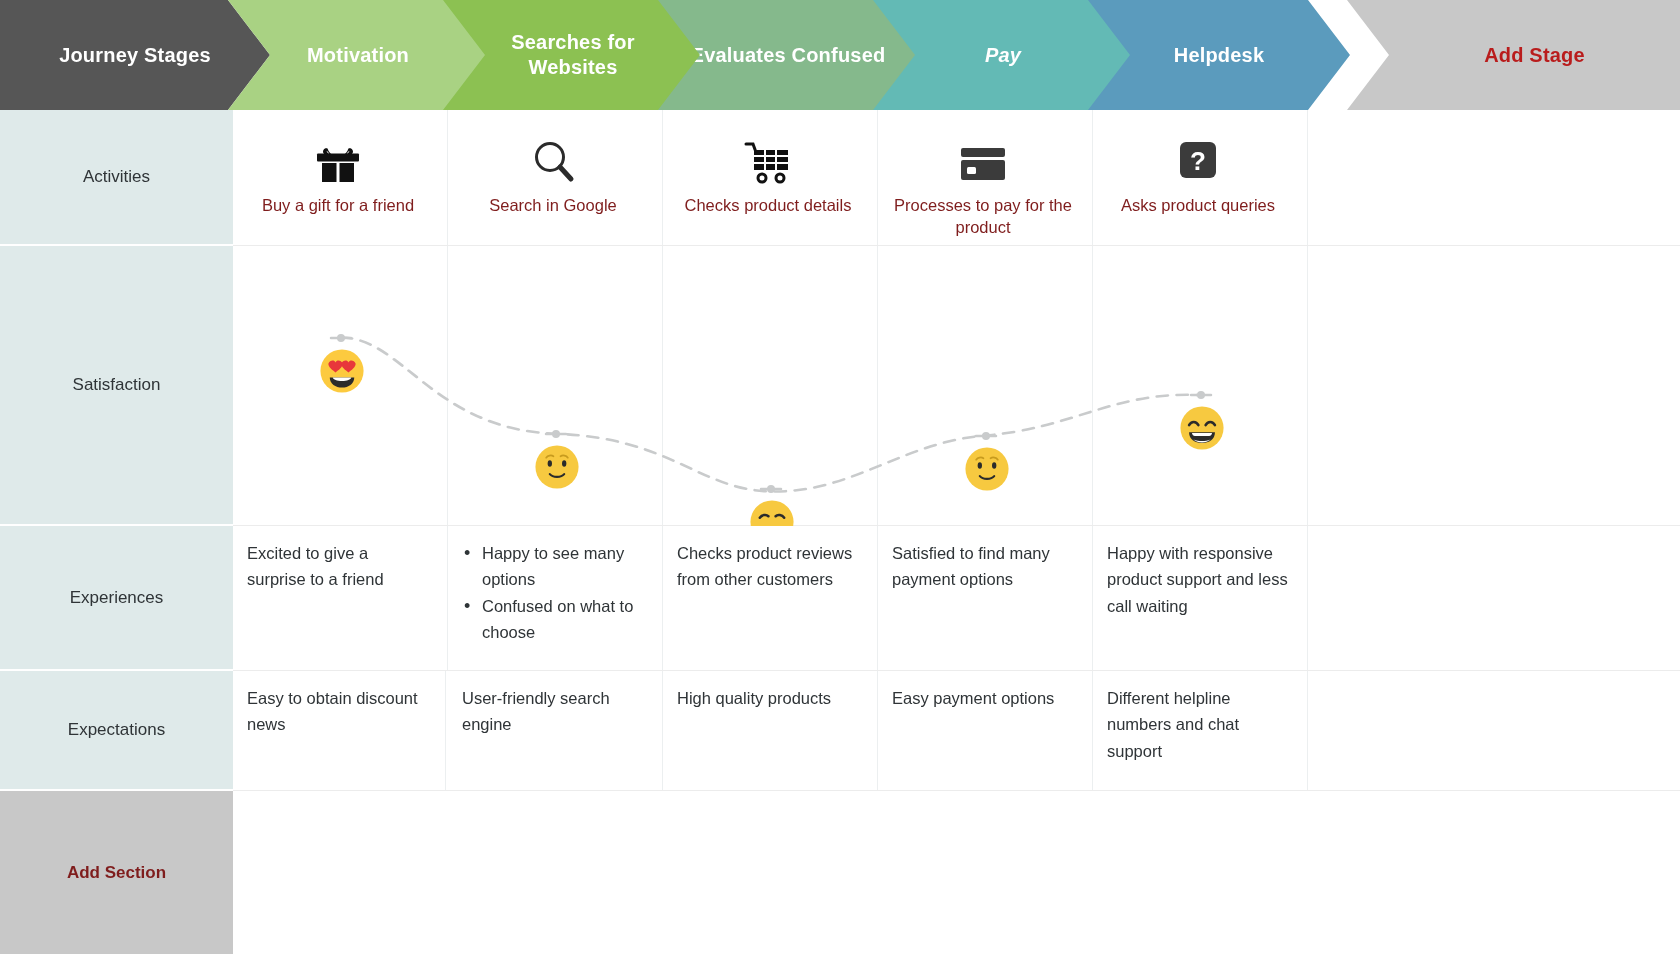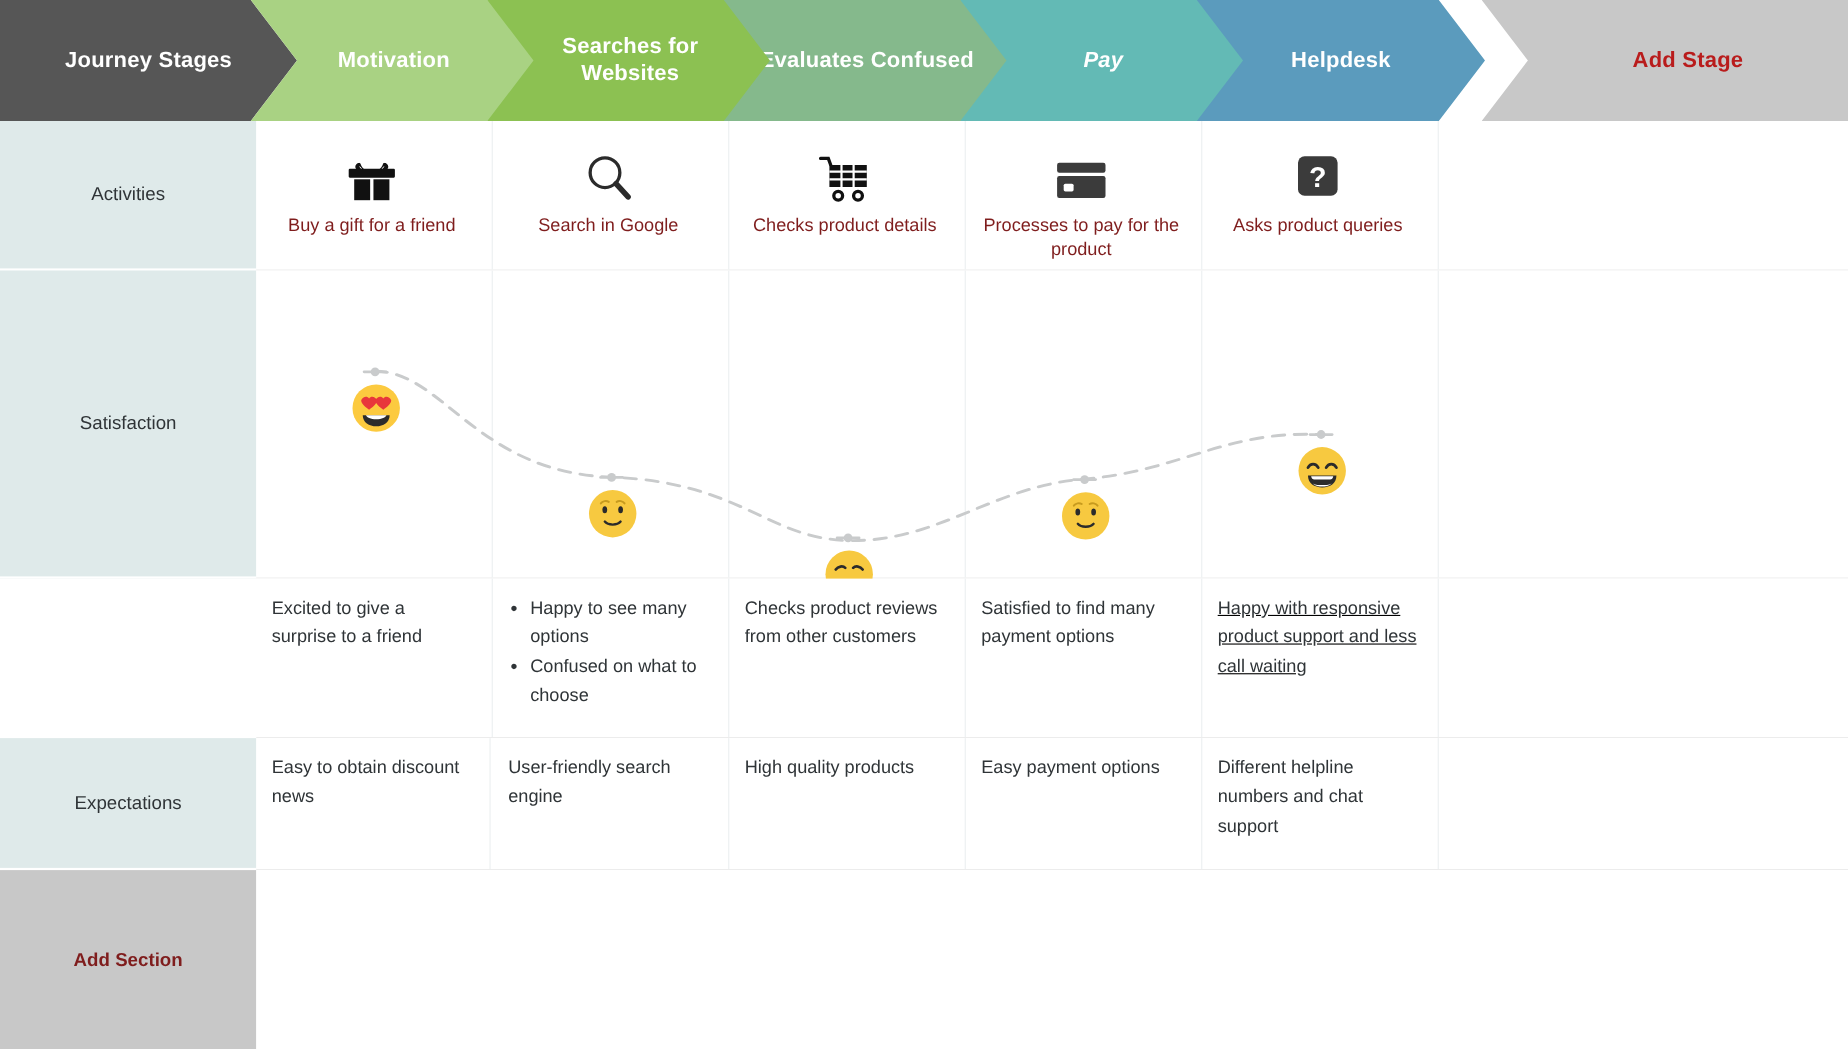--- a/index.html
+++ b/index.html
@@ -108,20 +108,23 @@
     </div>
   </div>
 
   <div id="grid">
 
     <div class="rowlabel" style="top:0; height:136px;">
       <span>Activities</span>
     </div>
     <div class="rowlabel" style="top:136px; height:280px;">
       <span>Satisfaction</span>
+    </div>
+    <div class="rowlabel" style="top:416px; height:145px;">
+      <span>Experiences</span>
     </div>
     <div class="rowlabel" style="top:561px; height:120px;">
       <span>Expectations</span>
     </div>
     <div class="rowlabel addsection" style="top:681px; height:163px;">
       <span>Add Section</span>
     </div>
 
     <div class="rowbody" style="top:0; height:136px;">
       <div class="cellgrid">
@@ -285,21 +288,21 @@
               <li>Confused on what to choose</li>
             </ul>
           </div>
         </div>
         <div class="cell" style="left:430px; width:215px;">
           <div class="txt">Checks product reviews from other customers</div>
         </div>
         <div class="cell" style="left:645px; width:215px;">
           <div class="txt">Satisfied to find many payment options</div>
         </div>
-        <div class="cell last" style="left:860px; width:215px;text-decoration:underline;">
+        <div class="cell last" style="left:860px; width:215px;">
           <div class="txt">Happy with responsive product support and less call waiting</div>
         </div>
       </div>
     </div>
 
     <div class="rowbody" style="top:561px; height:120px;">
       <div class="cellgrid">
         <div class="cell" style="left:0; width:213px;">
           <div class="txt">Easy to obtain discount news</div>
         </div>

